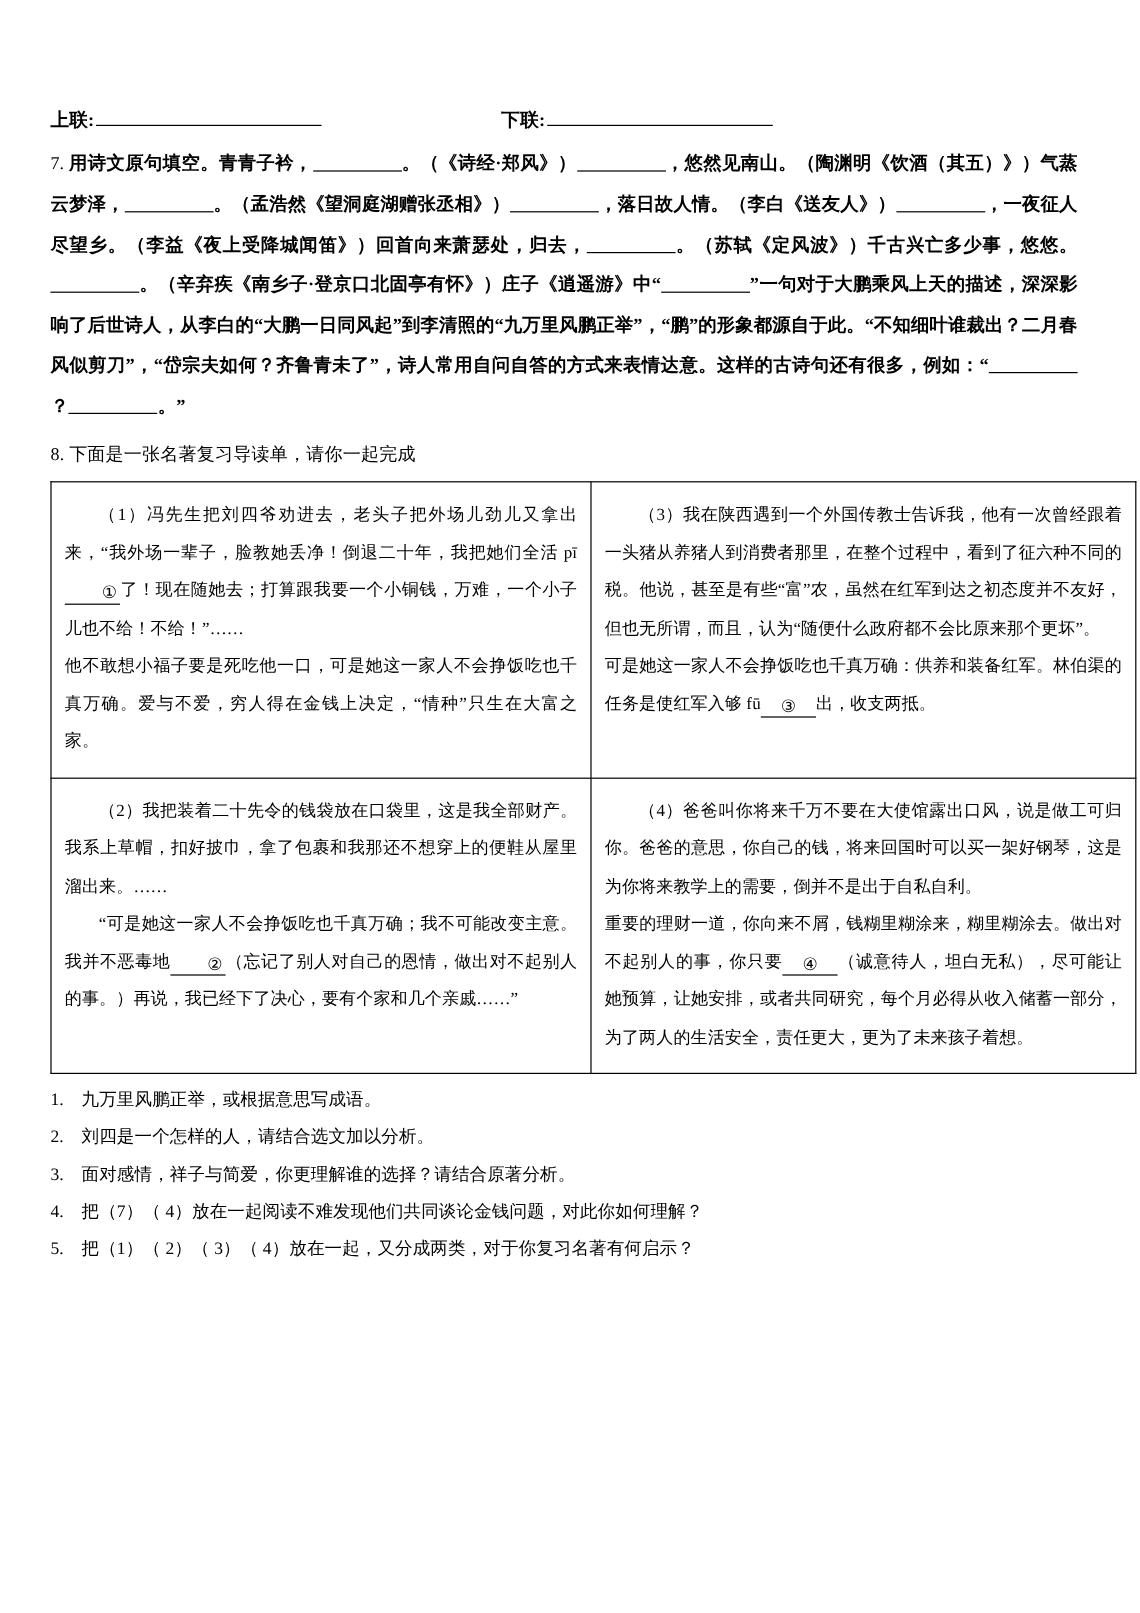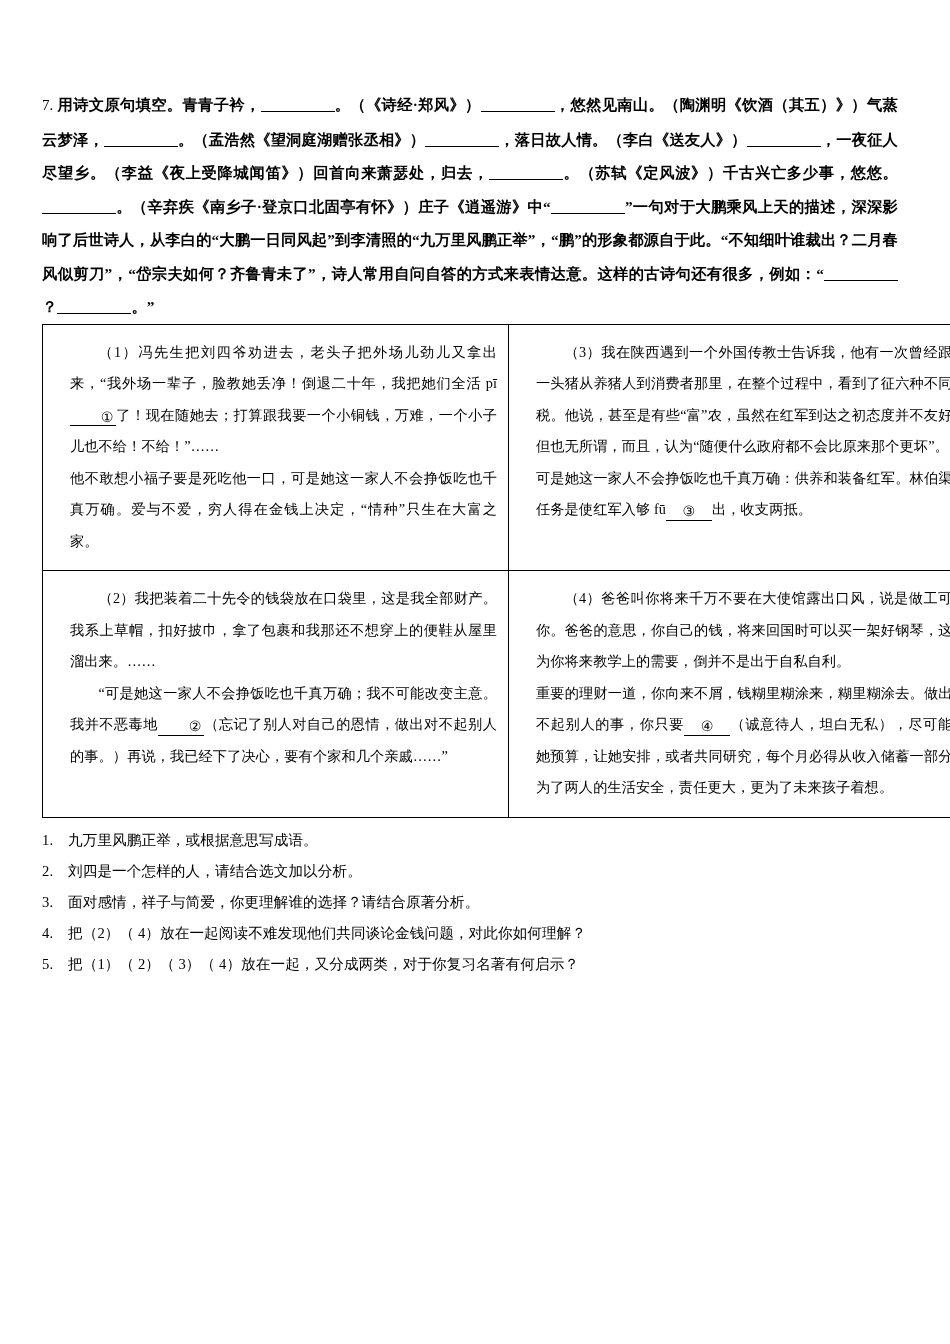--- a/index.html
+++ b/index.html
@@ -74,21 +74,21 @@
   
   table.rt {
     width: 858px;
     border-collapse: collapse;
     table-layout: fixed;
     margin-left: 0px;
   }
   table.rt td {
     border: 1.2px solid #000;
     vertical-align: top;
-    padding: 12px 11px 13px 27px;
+    padding: 12px 11px 13px 11px;
     font-size: 14.2px;
     line-height: 31.5px;
     letter-spacing: 0.1px;
     text-align: justify;
     text-justify: inter-ideograph;
   }
   td.cell-left  { width: 427px; }
   td.cell-right { width: 431px; }
   .cell-pad-top  { padding-top: 26px; }
   .cell-pad-top2 { padding-top: 22px; }
@@ -121,26 +121,41 @@
     width: 26px;
     flex: 0 0 26px;
   }
   ol.tasks li .t { flex: 1 1 auto; }
 </style>
 </head>
 <body>
 
 <div class="page">
 
+  <div class="couplet-row">
+    <span class="couplet-item">
+      <span class="lbl">上联:</span>
+      <span class="blank-long"></span>
+    </span>
+    <span class="couplet-gap"></span>
+    <span class="couplet-item">
+      <span class="lbl">下联:</span>
+      <span class="blank-long"></span>
+    </span>
+  </div>
 
   <div class="q7">
     <span class="qnum">7.</span>
     <span id="q7-body"><span>用诗文原句填空。青青子衿，</span><span class="blank"></span><span>。（《诗经·郑风》）</span><span class="blank"></span><span>，悠然见南山。（陶渊明《饮酒（其五）》）气蒸云梦泽，</span><span class="blank"></span><span>。（孟浩然《望洞庭湖赠张丞相》）</span><span class="blank"></span><span>，落日故人情。（李白《送友人》）</span><span class="blank"></span><span>，一夜征人尽望乡。（李益《夜上受降城闻笛》）回首向来萧瑟处，归去，</span><span class="blank"></span><span>。（苏轼《定风波》）千古兴亡多少事，悠悠。</span><span class="blank"></span><span>。（辛弃疾《南乡子·登京口北固亭有怀》）庄子《逍遥游》中“</span><span class="blank"></span><span>”一句对于大鹏乘风上天的描述，深深影响了后世诗人，从李白的“大鹏一日同风起”到李清照的“九万里风鹏正举”，“鹏”的形象都源自于此。“不知细叶谁裁出？二月春风似剪刀”，“岱宗夫如何？齐鲁青未了”，诗人常用自问自答的方式来表情达意。这样的古诗句还有很多，例如：“</span><span class="blank"></span><span>？</span><span class="blank"></span><span>。”</span></span>
   </div>
 
+  <div class="q8-lead">
+    <span>8.</span>
+    <span>下面是一张名著复习导读单，请你一起完成</span>
+  </div>
 
   <table class="rt" id="reading-table">
     <tbody id="reading-table-body">
         <tr>
           <td class="cell-left cell-pad-top">
             <div class="para indent"><span>（1）冯先生把刘四爷劝进去，老头子把外场儿劲儿又拿出来，“我外场一辈子，脸教她丢净！倒退二十年，我把她们全活 </span><span class="py">pī</span><span class="blank-mini">①</span><span>了！现在随她去；打算跟我要一个小铜钱，万难，一个小子儿也不给！不给！”……</span></div>
             <div class="para"><span>他不敢想小福子要是死吃他一口，可是她这一家人不会挣饭吃也千真万确。爱与不爱，穷人得在金钱上决定，“情种”只生在大富之家。</span></div>
           </td>
           <td class="cell-right">
             <div class="para indent"><span>（3）我在陕西遇到一个外国传教士告诉我，他有一次曾经跟着一头猪从养猪人到消费者那里，在整个过程中，看到了征六种不同的税。他说，甚至是有些“富”农，虽然在红军到达之初态度并不友好，但也无所谓，而且，认为“随便什么政府都不会比原来那个更坏”。</span></div>
@@ -168,21 +183,21 @@
       <li>
         <span class="n">2.</span>
         <span class="t">刘四是一个怎样的人，请结合选文加以分析。</span>
       </li>
       <li>
         <span class="n">3.</span>
         <span class="t">面对感情，祥子与简爱，你更理解谁的选择？请结合原著分析。</span>
       </li>
       <li>
         <span class="n">4.</span>
-        <span class="t">把（2）（ 4）放在一起阅读不难发现他们共同谈论金钱问题，对此你如何理解？</span>
+        <span class="t">把（7）（ 4）放在一起阅读不难发现他们共同谈论金钱问题，对此你如何理解？</span>
       </li>
       <li>
         <span class="n">5.</span>
         <span class="t">把（1）（ 2）（ 3）（ 4）放在一起，又分成两类，对于你复习名著有何启示？</span>
       </li>
     </ol>
 
 </div>
 
 </body></html>

